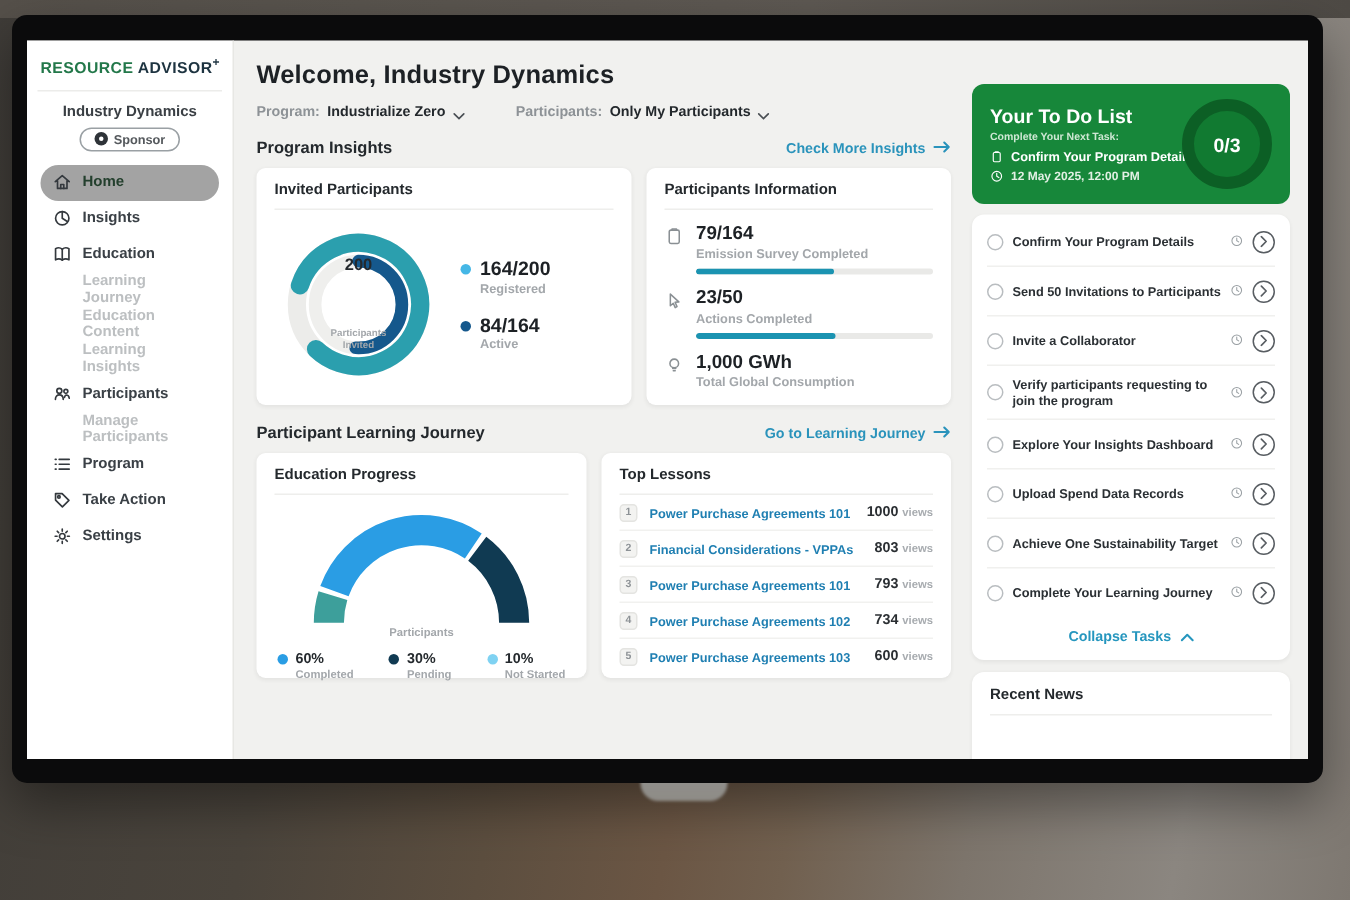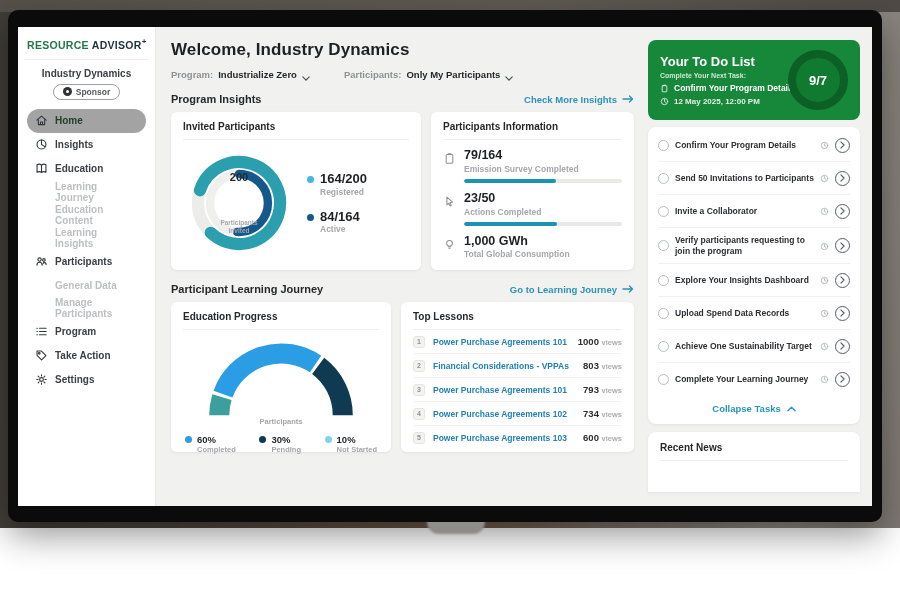--- a/index.html
+++ b/index.html
@@ -1,17 +1,17 @@
 <!DOCTYPE html>
 <html><head>
 <meta charset="utf-8">
 <style>
   * { margin:0; padding:0; box-sizing:border-box; }
   html,body { width:900px; height:600px; overflow:hidden; font-family:"Liberation Sans", sans-serif; }
-  .photo { position:relative; width:900px; height:528px; background:#6a5a4a; }
+  .photo { position:relative; width:900px; height:600px; background:#6a5a4a; }
   .bg { position:absolute; inset:0;
         background:linear-gradient(100deg,#3f3c38 0%,#4a443c 26%,#5c4e3f 42%,#6b5644 54%,#71604f 62%,#7d756c 74%,#8b8680 88%,#7e7871 100%); }
   .bg-top { position:absolute; top:0; left:0; right:0; height:12px; background:linear-gradient(90deg,#55504a,#5e5953 60%,#4e4a45); }
   .stand { position:absolute; left:427px; top:512px; width:58px; height:22px;
            background:linear-gradient(#eceae6,#b5b2ab); border-radius:0 0 12px 12px; filter:blur(1px); }
   .monitor { position:absolute; left:8px; top:10px; width:874px; height:512px;
              background:#0b0b0c; border-radius:10px; box-shadow:0 14px 34px rgba(0,0,0,.4); }
   .screen { position:absolute; left:10px; top:17px; width:854px; height:479px;
             background:#f1f1ef; overflow:hidden; display:flex; }
 
@@ -94,21 +94,21 @@
   .card-lessons { flex:1; height:150px; padding-bottom:4px; }
   .lesson { display:flex; align-items:center; gap:8px; padding:5.5px 0; border-bottom:1px solid #f1f1ef; }
   .lesson:last-child { border-bottom:none; }
   .rank { width:12px; height:12px; border-radius:3px; background:#f3f3f1; border:1px solid #e4e4e1;
           font-size:7px; font-weight:700; color:#8d9296; display:flex; align-items:center; justify-content:center; flex:none; }
   .ltitle { flex:1; font-size:8.5px; font-weight:700; color:#1f7fb2; cursor:pointer; white-space:nowrap; overflow:hidden; }
   .lviews { font-size:9.5px; font-weight:800; color:#2a2e32; }
   .lviews span { font-size:7.5px; font-weight:600; color:#a8acb0; }
 
   
-  .right { width:228px; flex:none; padding:13px 12px 0 4px; }
+  .right { width:228px; flex:none; padding:29px 12px 0 4px; }
   .todo-card { background:#17873a; border-radius:8px; padding:10px 12px; display:flex; gap:8px; align-items:center; }
   .todo-left { flex:1; min-width:0; }
   .todo-title { font-size:13px; font-weight:800; color:#fff; }
   .todo-sub { font-size:7px; color:#cfe8d4; font-weight:600; margin-top:3px; }
   .todo-row { display:flex; align-items:center; gap:5px; margin-top:4px; }
   .todo-row svg { width:9px; height:9px; stroke:#fff; fill:none; stroke-width:1.2; stroke-linecap:round; stroke-linejoin:round; flex:none; }
   .todo-next { font-size:8.5px; font-weight:800; color:#fff; white-space:nowrap; }
   .todo-due { font-size:8px; font-weight:600; color:#e2f0e4; }
   .ring { width:60px; height:60px; border-radius:50%; background:#117a31; border:8px solid #0c5f25;
           display:flex; align-items:center; justify-content:center; flex:none; }
@@ -193,23 +193,20 @@
           <div class="nav-item">
             <span class="nav-icon">
                 <svg viewBox="0 0 14 14">
                   <circle cx="4.9" cy="4.9" r="1.8"></circle>
                   <circle cx="9.6" cy="5.3" r="1.4"></circle>
                   <path d="M2.1 11 C2.1 8.9 3.3 7.8 4.9 7.8 C6.5 7.8 7.7 8.9 7.7 11"></path>
                   <path d="M8.6 9.6 C8.9 8.4 9.6 7.9 9.7 7.9 C11 7.9 11.9 8.7 12 10.2"></path>
                 </svg>
               </span>
             <span>Participants</span>
-          </div>
-          <div class="nav-item sub">
-            <span>General Data</span>
           </div>
           <div class="nav-item sub">
             <span>Manage Participants</span>
           </div>
           <div class="nav-item">
             <span class="nav-icon">
                 <svg viewBox="0 0 14 14">
                   <path d="M4.8 3.5 H12 M4.8 7 H12 M4.8 10.5 H12"></path>
                   <path d="M2 3.5 H2.6 M2 7 H2.6 M2 10.5 H2.6"></path>
                 </svg>
@@ -440,21 +437,21 @@
             </div>
             <div class="todo-row">
               <svg viewBox="0 0 14 14">
                   <circle cx="7" cy="7" r="5"></circle>
                   <path d="M7 4 V7 L9.2 8.4"></path>
                 </svg>
               <span class="todo-due">12 May 2025, 12:00 PM</span>
             </div>
           </div>
           <div class="ring">
-            <span class="rv">9/7</span>
+            <span class="rv">0/3</span>
           </div>
         </div>
 
         <div class="tasks-card">
           <div class="task">
             <span class="cb"></span>
             <span class="tl">Confirm Your Program Details</span>
             <span class="tclock"><svg viewBox="0 0 14 14">
                   <circle cx="7" cy="7" r="5"></circle>
                   <path d="M7 4.2 V7 L9 8.2"></path>

